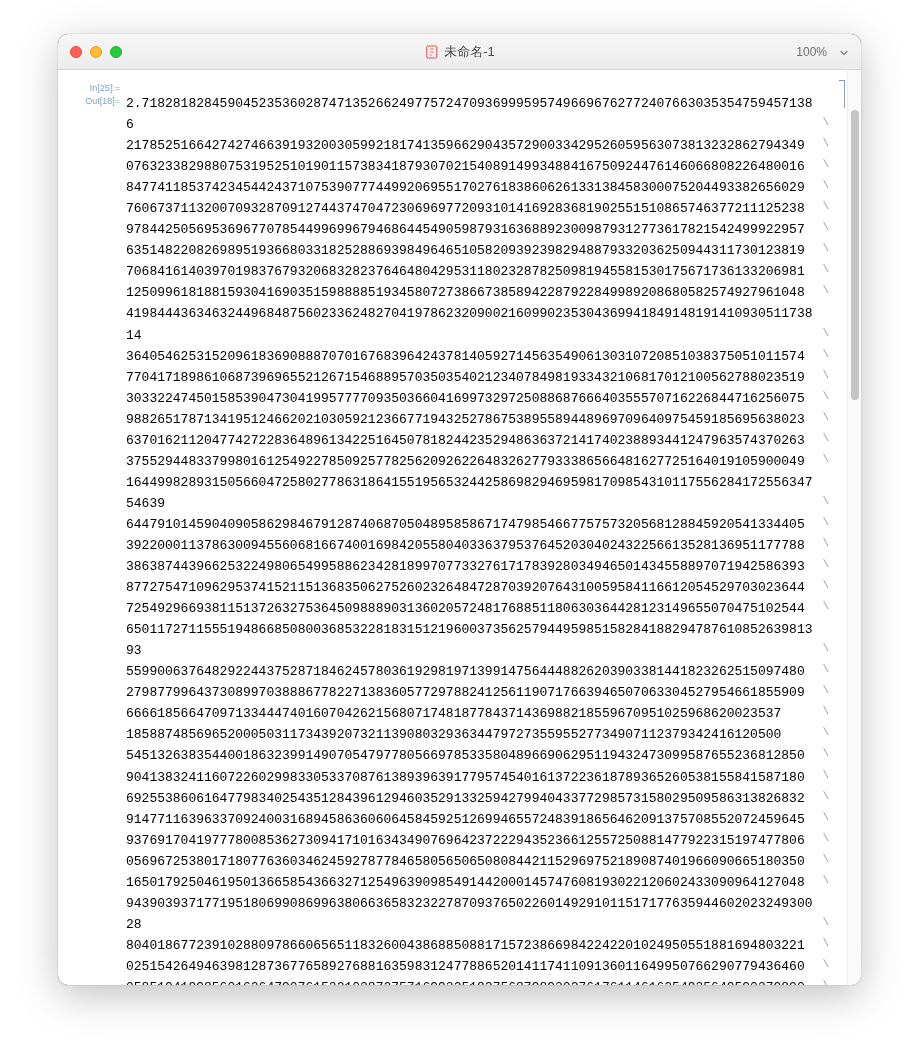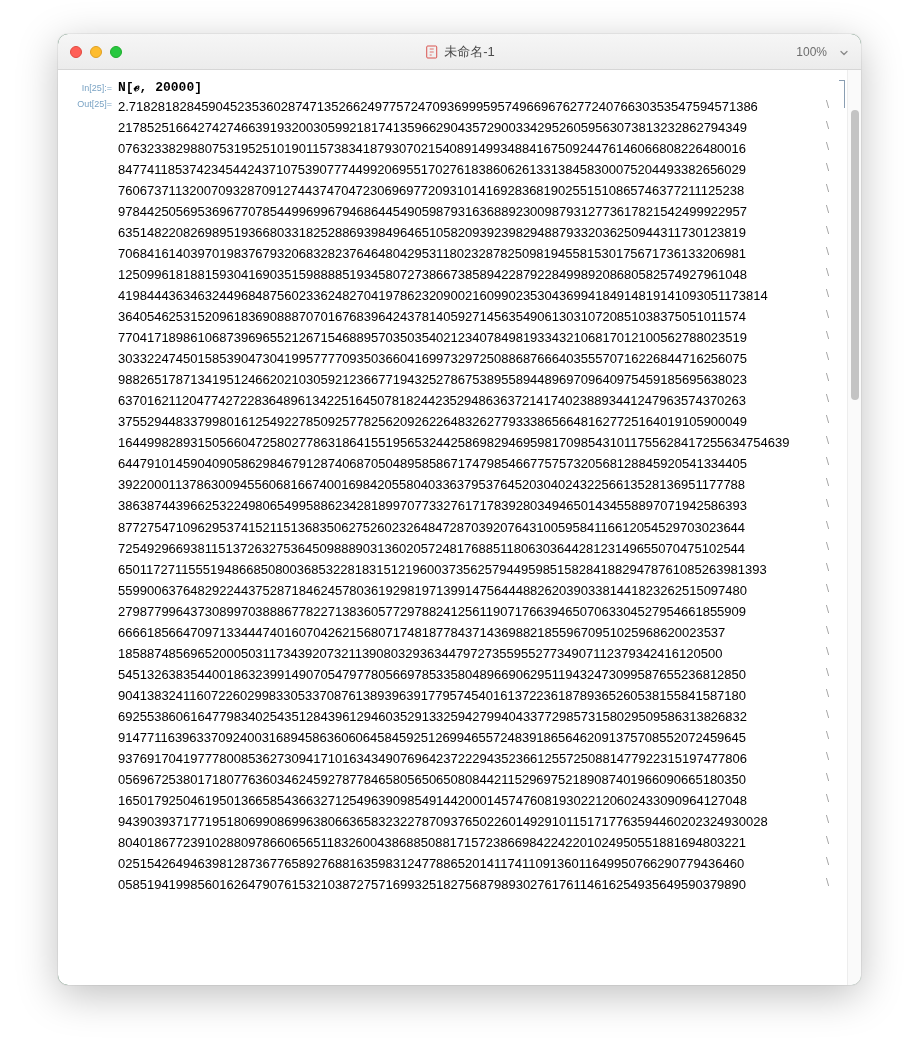--- a/index.html
+++ b/index.html
@@ -88,20 +88,21 @@
       display: flex;
     }
     .content-area {
       flex: 1;
       padding: 10px 0 0 0;
       overflow: hidden;
     }
     .cell-row {
       display: flex;
       align-items: flex-start;
+      padding-left: 8px;
     }
     .cell-label {
       width: 60px;
       flex-shrink: 0;
       text-align: right;
       padding-right: 6px;
       font-size: 9px;
       color: #7aa3c4;
       font-family: "Helvetica Neue", Arial, sans-serif;
       padding-top: 3px;
@@ -121,21 +122,21 @@
       font-family: "Helvetica Neue", Arial, sans-serif;
       font-size: 11px;
       color: #9d9d9d;
       border-left: 1px solid #c8c8c8;
       padding-left: 4px;
       margin-top: 1px;
       line-height: 1.2;
       margin-bottom: 12px;
     }
     .output-number {
-      font-family: Liberation Sans, sans-serif;
+      font-family: Liberation Mono, monospace;
       font-size: 13px;
       color: #000;
       line-height: 1.62;
       word-break: break-all;
       white-space: pre-wrap;
     }
     .num-line {
       display: block;
       position: relative;
     }
@@ -205,26 +206,25 @@
       </span>
     </div>
   </div>
 
   <div class="notebook-body">
     <div class="content-area">
 
       <div class="cell-row">
         <div class="cell-label">In[25]:=</div>
         <div class="cell-content">
-          <div class="input-code">N[ℯ, 20000]</div>
         </div>
       </div>
 
       <div class="cell-row">
-        <div class="cell-label">Out[25]=</div>
+        <div class="cell-label">Out[18]=</div>
         <div class="cell-content">
           <div class="output-number" id="output-lines"><span class="num-line">2.718281828459045235360287471352662497757247093699959574966967627724076630353547594571386</span><span class="num-line">217852516642742746639193200305992181741359662904357290033429526059563073813232862794349</span><span class="num-line">076323382988075319525101901157383418793070215408914993488416750924476146066808226480016</span><span class="num-line">847741185374234544243710753907774499206955170276183860626133138458300075204493382656029</span><span class="num-line">760673711320070932870912744374704723069697720931014169283681902551510865746377211125238</span><span class="num-line">978442505695369677078544996996794686445490598793163688923009879312773617821542499922957</span><span class="num-line">635148220826989519366803318252886939849646510582093923982948879332036250944311730123819</span><span class="num-line">706841614039701983767932068328237646480429531180232878250981945581530175671736133206981</span><span class="num-line">125099618188159304169035159888851934580727386673858942287922849989208680582574927961048</span><span class="num-line">419844436346324496848756023362482704197862320900216099023530436994184914819141093051173814</span><span class="num-line">364054625315209618369088870701676839642437814059271456354906130310720851038375051011574</span><span class="num-line">770417189861068739696552126715468895703503540212340784981933432106817012100562788023519</span><span class="num-line">303322474501585390473041995777709350366041699732972508868766640355570716226844716256075</span><span class="num-line">988265178713419512466202103059212366771943252786753895589448969709640975459185695638023</span><span class="num-line">637016211204774272283648961342251645078182442352948636372141740238893441247963574370263</span><span class="num-line">375529448337998016125492278509257782562092622648326277933386566481627725164019105900049</span><span class="num-line">164499828931505660472580277863186415519565324425869829469598170985431011755628417255634754639</span><span class="num-line">644791014590409058629846791287406870504895858671747985466775757320568128845920541334405</span><span class="num-line">392200011378630094556068166740016984205580403363795376452030402432256613528136951177788</span><span class="num-line">386387443966253224980654995886234281899707733276171783928034946501434558897071942586393</span><span class="num-line">877275471096295374152115136835062752602326484728703920764310059584116612054529703023644</span><span class="num-line">725492966938115137263275364509888903136020572481768851180630364428123149655070475102544</span><span class="num-line">650117271155519486685080036853228183151219600373562579449598515828418829478761085263981393</span><span class="num-line">559900637648292244375287184624578036192981971399147564448826203903381441823262515097480</span><span class="num-line">279877996437308997038886778227138360577297882412561190717663946507063304527954661855909</span><span class="num-line">666618566470971334447401607042621568071748187784371436988218559670951025968620023537</span><span class="num-line">185887485696520005031173439207321139080329363447972735595527734907112379342416120500</span><span class="num-line">545132638354400186323991490705479778056697853358048966906295119432473099587655236812850</span><span class="num-line">904138324116072260299833053370876138939639177957454016137223618789365260538155841587180</span><span class="num-line">692553860616477983402543512843961294603529133259427994043377298573158029509586313826832</span><span class="num-line">914771163963370924003168945863606064584592512699465572483918656462091375708552072459645</span><span class="num-line">937691704197778008536273094171016343490769642372229435236612557250881477922315197477806</span><span class="num-line">056967253801718077636034624592787784658056506508084421152969752189087401966090665180350</span><span class="num-line">165017925046195013665854366327125496390985491442000145747608193022120602433090964127048</span><span class="num-line">943903937177195180699086996380663658323227870937650226014929101151717763594460202324930028</span><span class="num-line">804018677239102880978660656511832600438688508817157238669842242201024950551881694803221</span><span class="num-line">025154264946398128736776589276881635983124778865201411741109136011649950766290779436460</span><span class="num-line">058519419985601626479076153210387275716993251827568798930276176114616254935649590379890</span></div>
         </div>
       </div>
 
     </div>
 
     <div class="cell-brackets">
       <div class="bracket"></div>
     </div>

